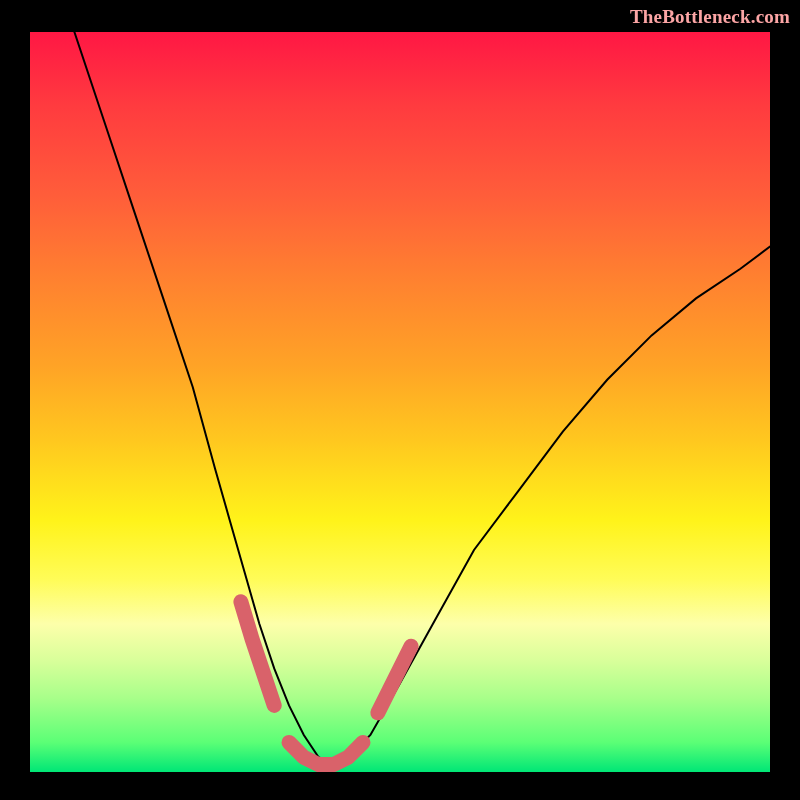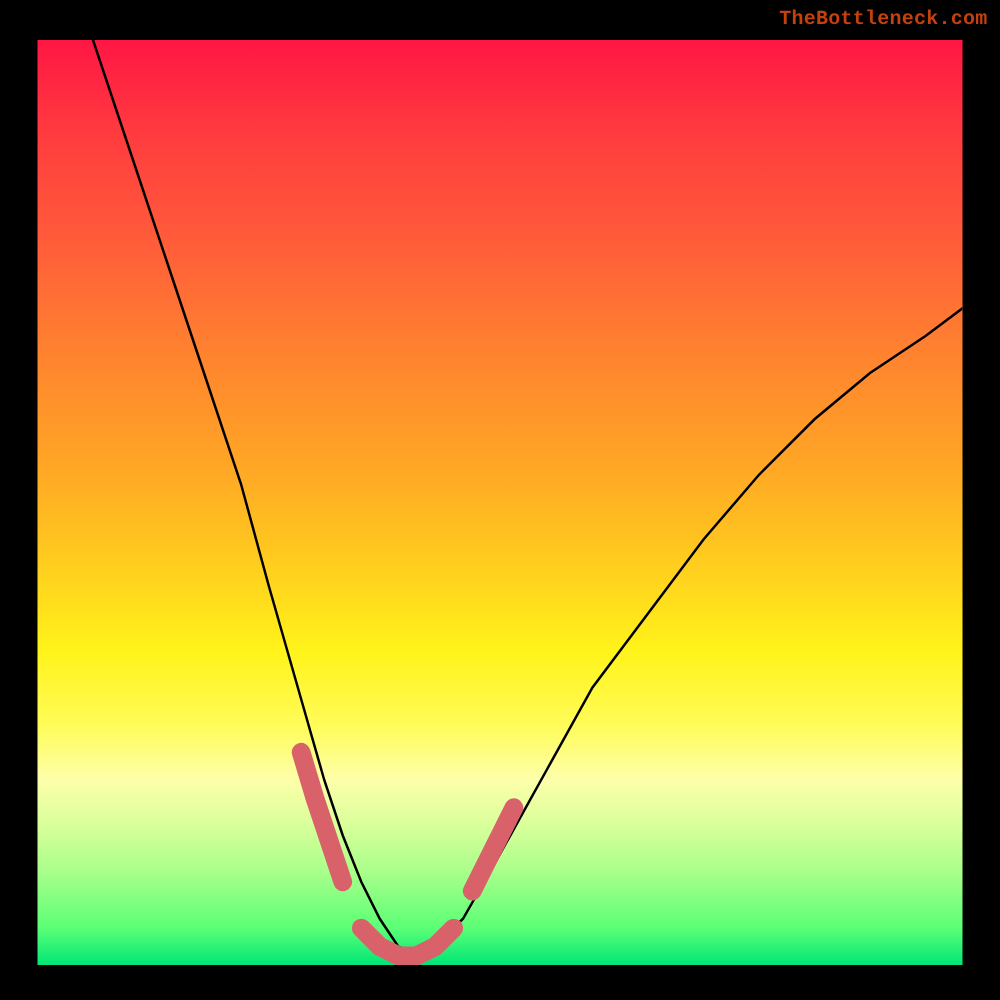--- a/index.html
+++ b/index.html
@@ -28,24 +28,24 @@
       #fdffaa 80%,
       #d8ff9a 85%,
       #a8ff8a 90%,
       #5bff76 96%,
       #00e676 100%);
   }
   .watermark {
     position: absolute;
     top: 6px;
     right: 10px;
-    font-family: Liberation Mono, monospace;
-    font-size: 16px;
+    font-family: Liberation Serif, serif;
+    font-size: 19px;
     font-weight: 600;
-    color: #c2410c;
+    color: #fca5a5;
     letter-spacing: 0.2px;
   }
   svg.curve {
     position: absolute;
     left: 0; top: 0;
     width: 740px; height: 740px;
   }
   .main-line {
     fill: none;
     stroke: #000;

